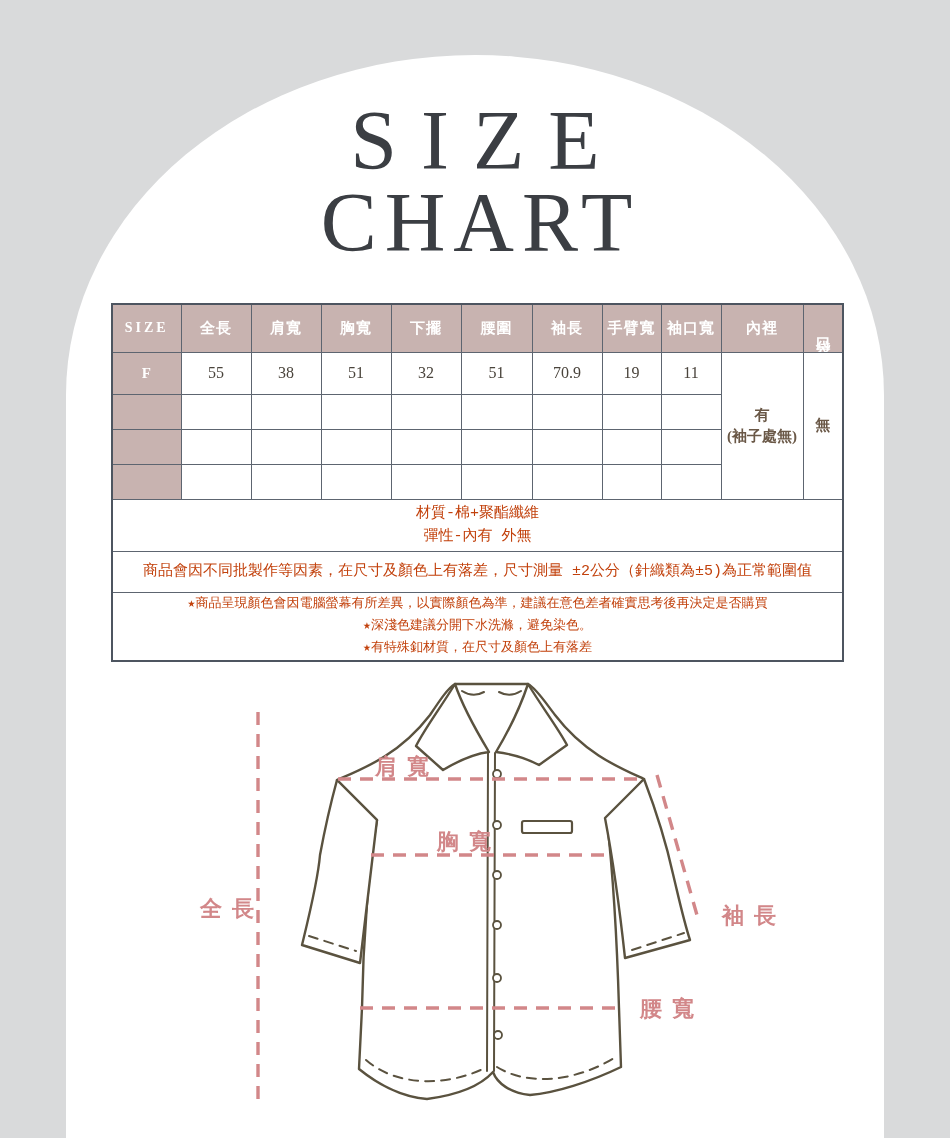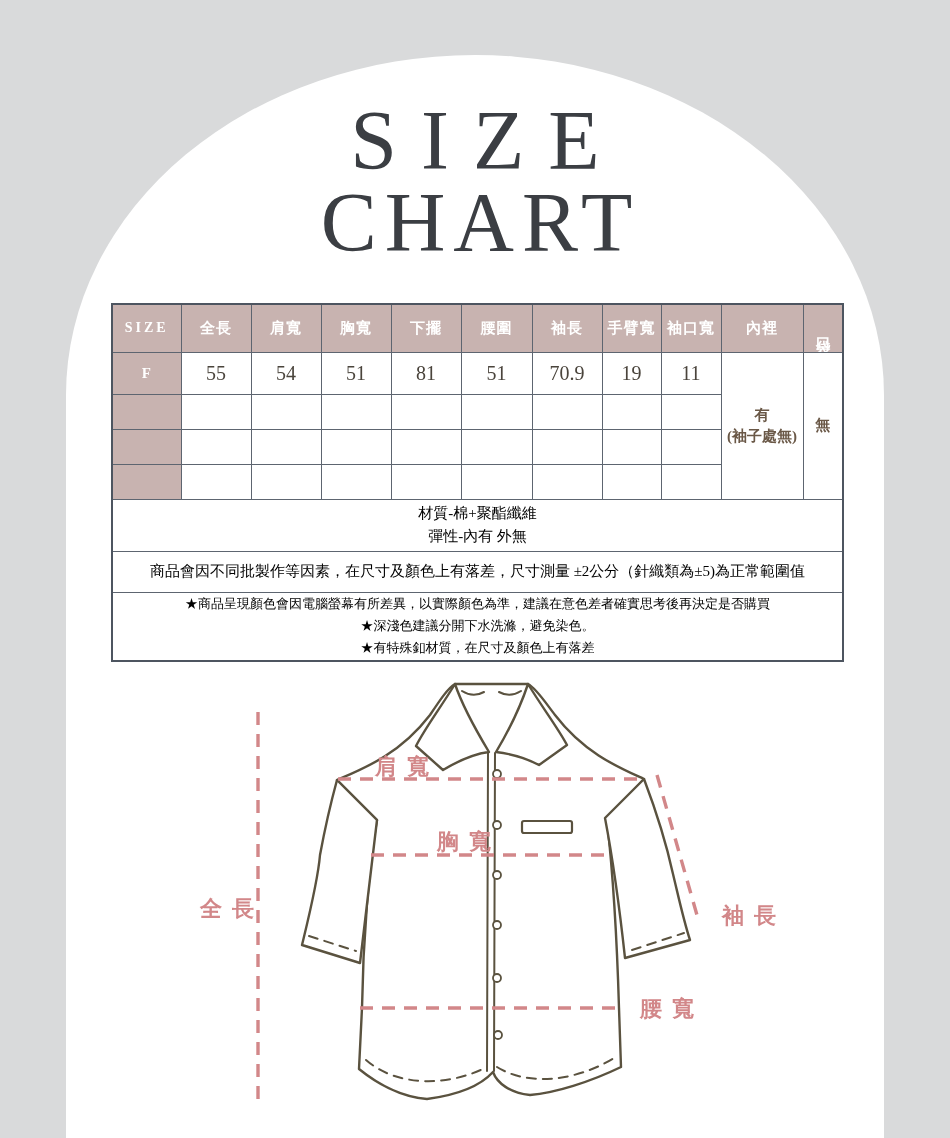--- a/index.html
+++ b/index.html
@@ -38,27 +38,27 @@
   tr.rowf{height:42px;}
   tr.empty{height:35px;}
   th.mauve,td.mauve{background:#c8b3b0;}
   th.head{color:#ffffff;font-size:15px;font-weight:600;letter-spacing:1px;}
   th.head-size{letter-spacing:3px;font-size:14px;}
   th.head-vert{
     color:#ffffff;font-size:15px;font-weight:600;
   }
   .vert{writing-mode:vertical-rl;text-orientation:upright;margin:0 auto;letter-spacing:2px;line-height:1;}
   td.fcell{color:#ffffff;font-size:15px;font-weight:600;letter-spacing:1px;}
-  td.num{font-size:20px;color:#4a443c;}
+  td.num{font-size:16px;color:#4a443c;}
   td.lining{font-size:15px;color:#6a5847;font-weight:600;white-space:pre-line;line-height:21px;}
   td.pocket{font-size:15px;color:#6a5847;font-weight:600;}
   tr.note-material{height:52px;}
   tr.note-tolerance{height:41px;margin-left:16px;}
   tr.note-warn{height:69px;}
-  td.note{color:#000000;font-size:15px;line-height:23px;font-family:Liberation Serif, serif;}
+  td.note{color:#c2410c;font-size:15px;line-height:23px;font-family:Liberation Mono, monospace;}
   td.note .warn-line{font-size:13px;line-height:22px;}
 
   
   .diagram{position:absolute;left:0;top:680px;width:950px;height:458px;}
   svg text.meas{
     font-family:"Liberation Sans",sans-serif;
     font-size:22px;font-weight:600;fill:#d28789;
   }
 </style>
 </head>
@@ -98,23 +98,23 @@
     <th class="mauve head">手臂寬</th>
     <th class="mauve head">袖口寬</th>
     <th class="mauve head">內裡</th>
     <th class="mauve head-vert">
             <div class="vert">口袋</div>
           </th>
   </tr>
   <tr class="rowf">
     <td class="mauve fcell">F</td>
     <td class="num">55</td>
-    <td class="num">54</td>
+    <td class="num">38</td>
     <td class="num">51</td>
-    <td class="num">81</td>
+    <td class="num">32</td>
     <td class="num">51</td>
     <td class="num">70.9</td>
     <td class="num">19</td>
     <td class="num">11</td>
     <td class="lining" rowspan="4">有
 (袖子處無)</td>
     <td class="pocket" rowspan="4">無</td>
   </tr>
   <tr class="empty">
     <td class="mauve"></td>

